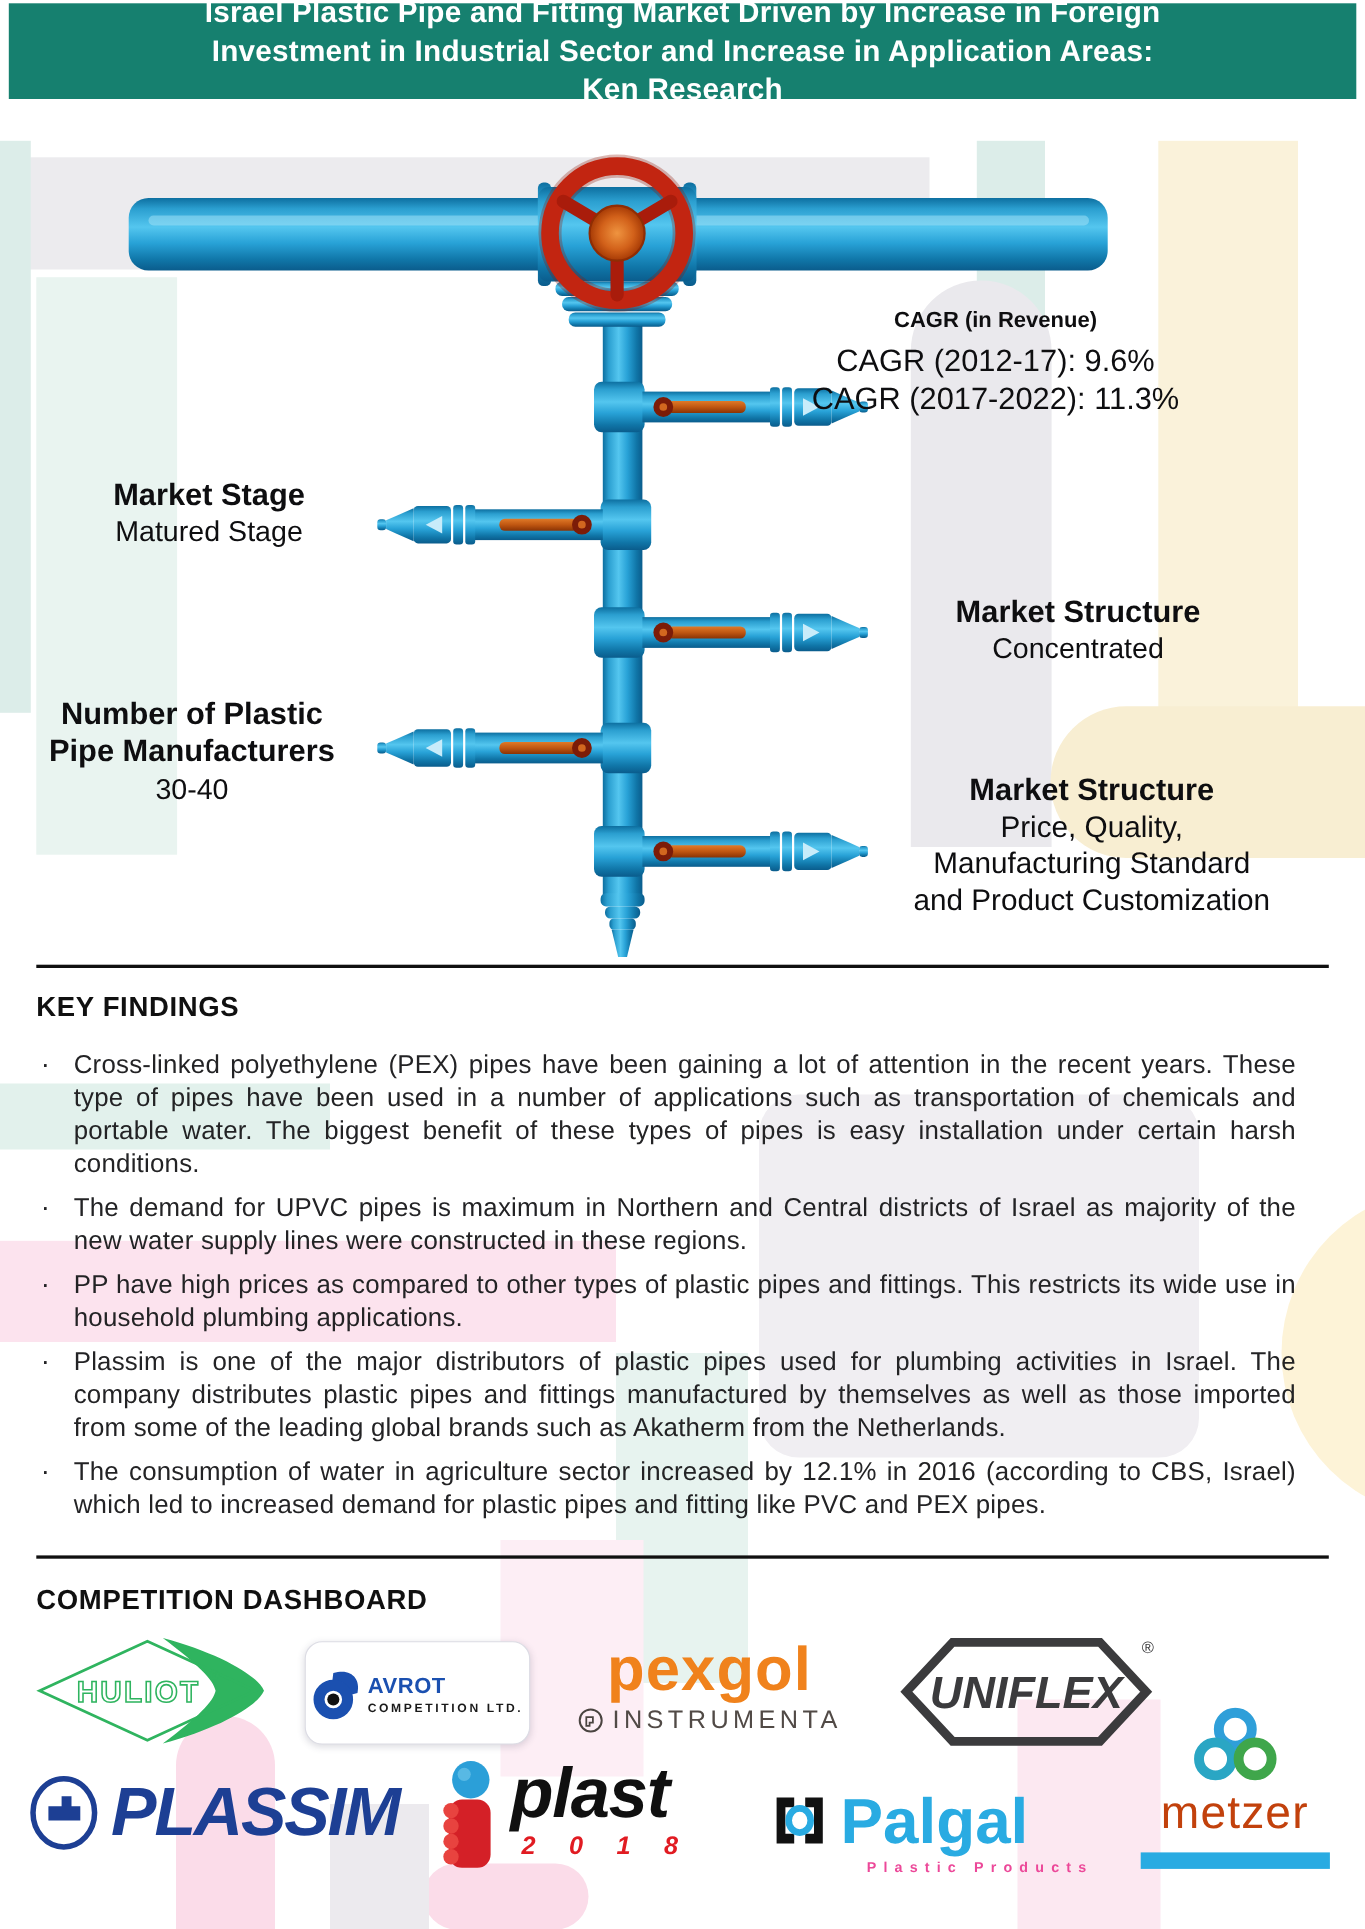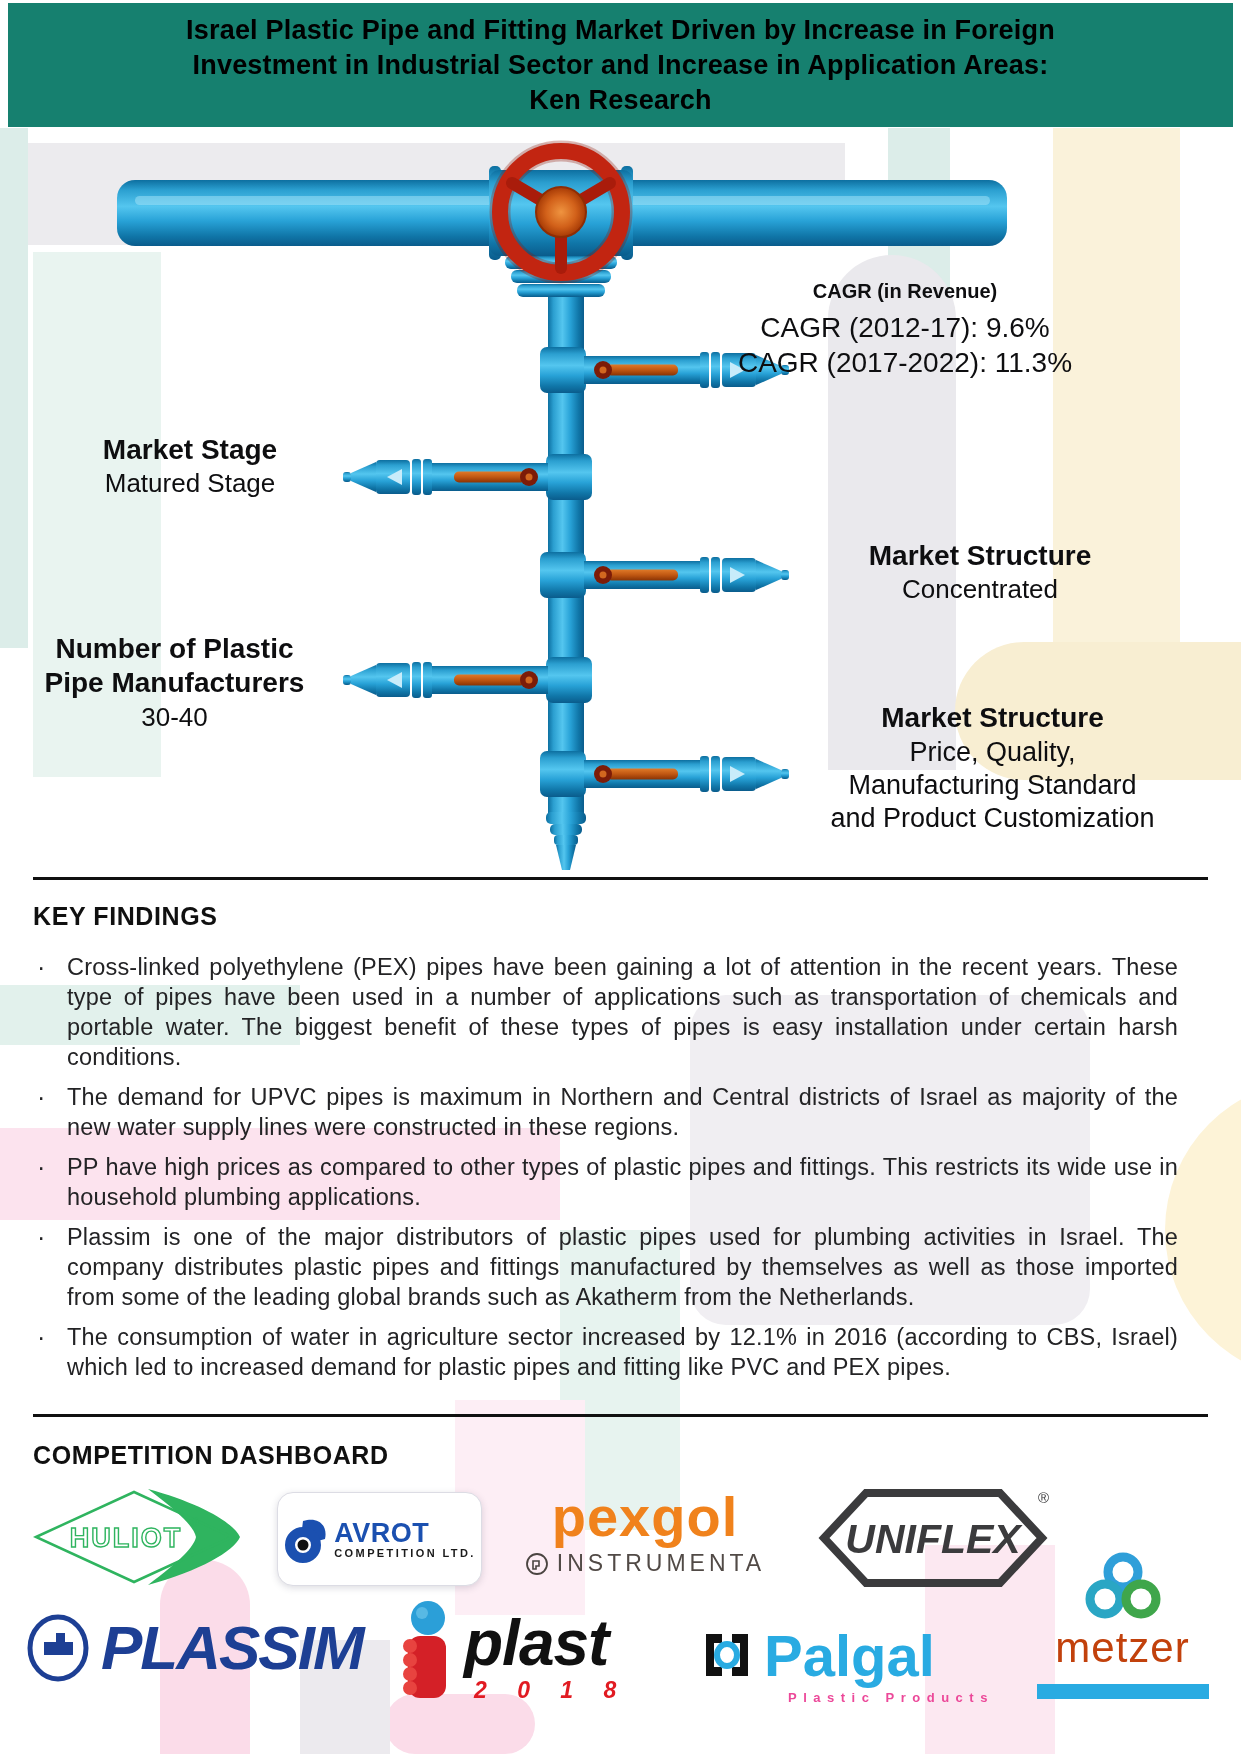--- a/index.html
+++ b/index.html
@@ -4,22 +4,22 @@
 <style>
   html,body{margin:0;padding:0;}
   body{
     width:1241px;height:1754px;position:relative;overflow:hidden;
     background:#ffffff;font-family:"Liberation Sans",sans-serif;
   }
   
   .bg{position:absolute;z-index:0;}
   
   .header{
-    position:absolute;left:8px;top:3px;width:1225px;height:124px;
-    background:#16806F;color:#000000;z-index:4;
+    position:absolute;left:8px;top:3px;width:1225px;height:87px;
+    background:#16806F;color:#ffffff;z-index:4;
     display:flex;flex-direction:column;justify-content:center;text-align:center;
   }
   .header .tl{font-size:27px;font-weight:bold;line-height:35px;letter-spacing:0.2px;}
   
   .pipes{position:absolute;left:0;top:122px;z-index:1;}
   
   .label{position:absolute;z-index:3;text-align:center;color:#0e0e10;}
   .label .h{font-weight:bold;}
   .cagr{left:705px;top:272px;width:400px;}
   .cagr .h{font-size:20px;line-height:38px;}
@@ -45,29 +45,29 @@
   .bullet{display:flex;margin-bottom:10px;}
   .dot{width:30px;flex:none;font-size:25px;line-height:30px;color:#232325;padding-left:4px;}
   .btxt{flex:1;font-size:23.5px;line-height:30px;letter-spacing:0.2px;color:#232325;text-align:justify;}
   
   .logo{position:absolute;z-index:3;}
   .avrot-card{
     left:277px;top:1492px;width:203px;height:92px;background:#fff;border:1px solid #dcdce4;
     border-radius:16px;box-shadow:0 2px 7px rgba(60,60,90,.18);
     display:flex;align-items:center;justify-content:center;gap:5px;
   }
-  .avrot-name{color:#1B50B0;font-weight:800;font-size:27px;letter-spacing:0.5px;line-height:28px;}
+  .avrot-name{color:#1B50B0;font-weight:800;font-size:20px;letter-spacing:0.5px;line-height:28px;}
   .avrot-sub{color:#1a1a1a;font-size:11px;font-weight:bold;letter-spacing:2.4px;line-height:13px;}
   .pexgol{left:495px;top:1488px;width:300px;text-align:center;}
   .pexgol-name{color:#F0821C;font-weight:800;font-size:56px;line-height:58px;letter-spacing:1px;}
   .pexgol-row{display:flex;align-items:center;justify-content:center;gap:8px;margin-top:4px;}
   .pexgol-sub{color:#514a46;font-size:23px;letter-spacing:4px;}
   .plassim{left:25px;top:1612px;display:flex;align-items:center;gap:10px;}
   .plassim-name{color:#1D3F94;font-weight:800;font-style:italic;font-size:62px;letter-spacing:-2px;line-height:70px;}
-  .plast{left:392px;top:1598px;display:flex;align-items:center;gap:4px;}
+  .plast{left:392px;top:1598px;display:flex;align-items:flex-start;gap:4px;}
   .plast-col{display:flex;flex-direction:column;}
   .plast-name{color:#101010;font-weight:800;font-style:italic;font-size:64px;line-height:64px;letter-spacing:-1px;}
   .plast-year{color:#E11B22;font-style:italic;font-weight:bold;font-size:23px;letter-spacing:12px;margin-top:2px;padding-left:10px;}
   .palgal{left:700px;top:1626px;display:flex;align-items:flex-start;gap:10px;}
   .palgal-col{display:flex;flex-direction:column;}
   .palgal-name{color:#29ABE2;font-weight:800;font-size:58px;line-height:60px;letter-spacing:0px;}
   .palgal-sub{color:#ec4899;font-size:13px;font-weight:bold;letter-spacing:6.5px;margin-top:4px;padding-left:24px;}
   .metzer{left:1035px;top:1552px;width:175px;display:flex;flex-direction:column;align-items:center;}
   .metzer-name{color:#c2410c;font-size:42px;line-height:48px;letter-spacing:1px;margin-top:2px;}
   .metzer-bar{width:172px;height:15px;background:#29ABE2;margin-top:12px;}

